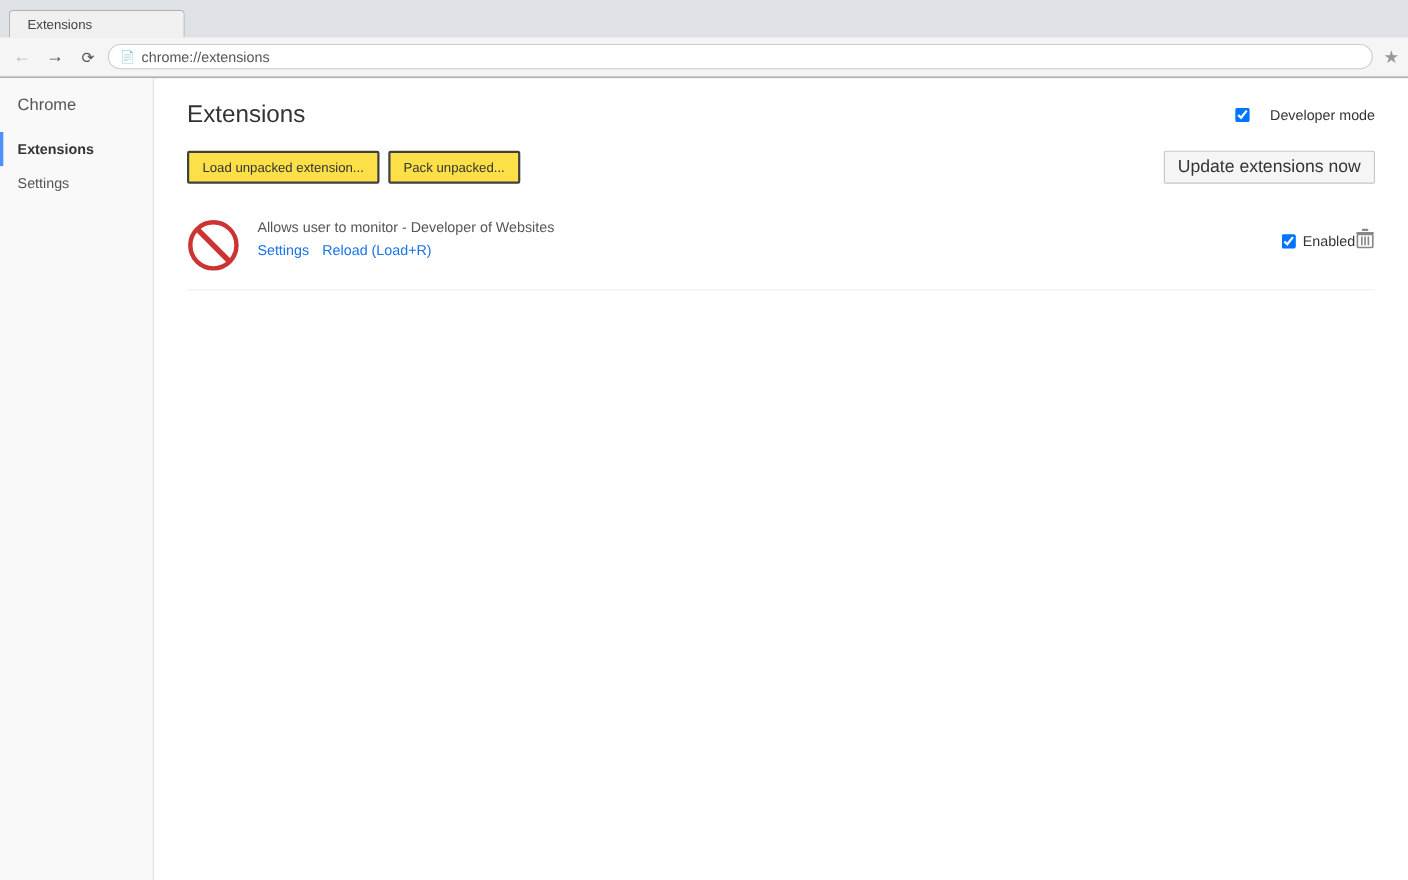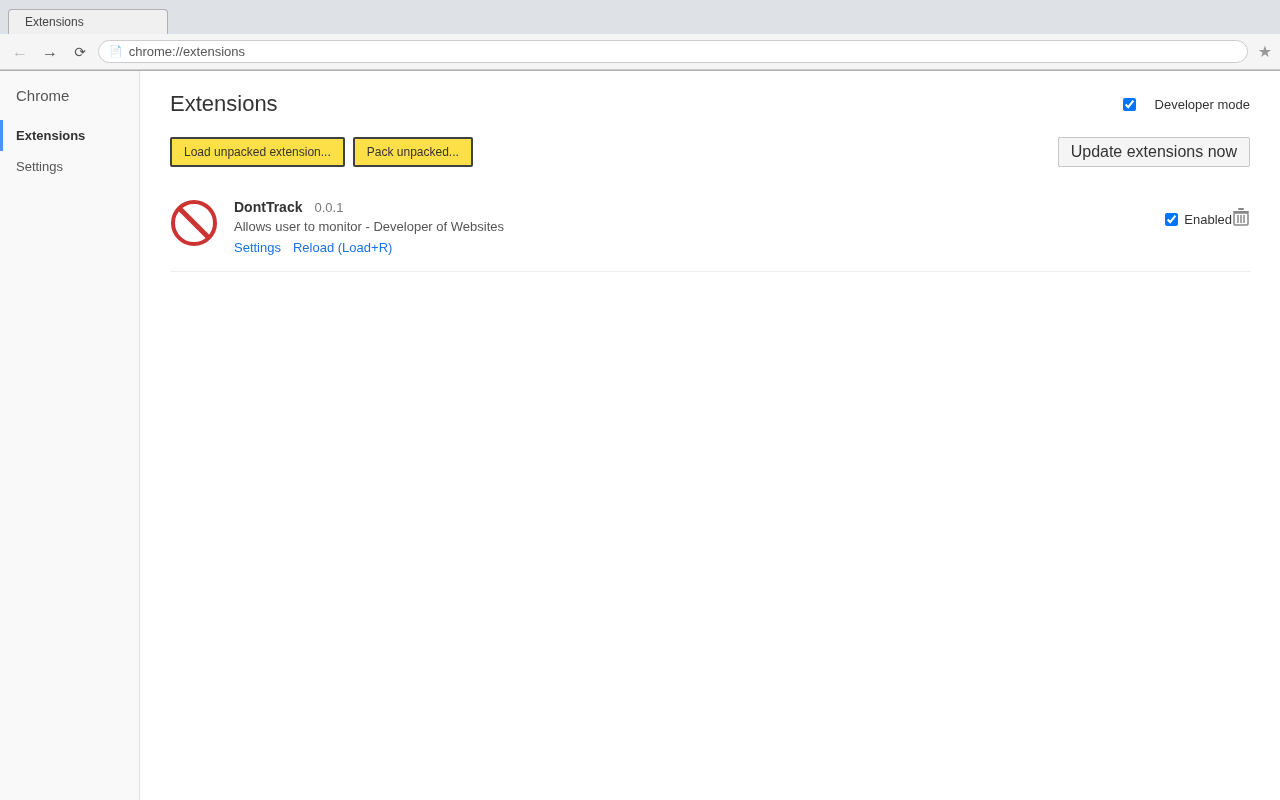--- a/index.html
+++ b/index.html
@@ -332,24 +332,20 @@
     <div class="extension-card">
 
       <div class="ext-icon">
         <svg width="48" height="48" viewBox="0 0 48 48" xmlns="http://www.w3.org/2000/svg">
           <circle cx="24" cy="24" r="21" fill="white" stroke="#cc3333" stroke-width="4"></circle>
           <line x1="10" y1="10" x2="38" y2="38" stroke="#cc3333" stroke-width="5" stroke-linecap="round"></line>
         </svg>
       </div>
 
       <div class="ext-info">
-        <div class="ext-name-row">
-          <span class="ext-name">DontTrack</span>
-          <span class="ext-version">0.0.1</span>
-        </div>
         <div class="ext-description">Allows user to monitor - Developer of Websites</div>
         <div class="ext-links">
           <a class="ext-link">Settings</a>
           <a class="ext-link">Reload (Load+R)</a>
         </div>
       </div>
 
       <div class="ext-controls">
         <label class="ext-enabled">
           <input type="checkbox" checked="" style="">

